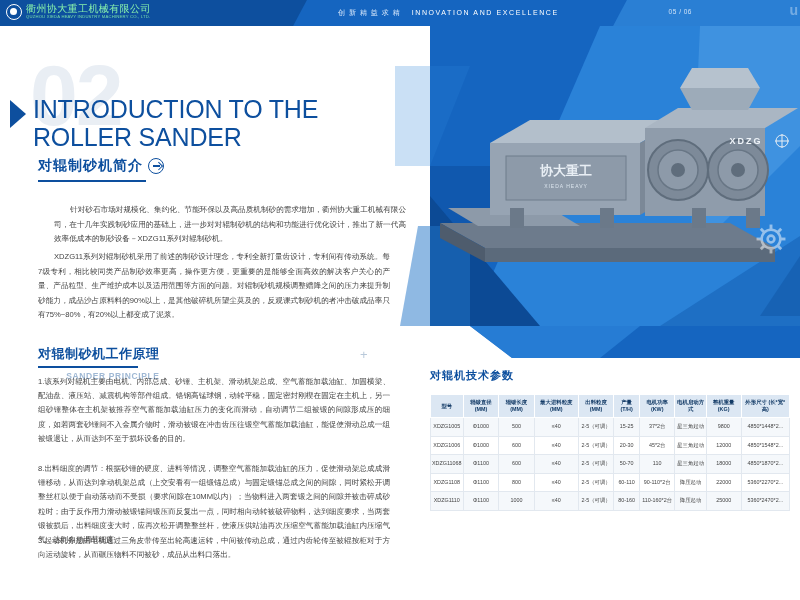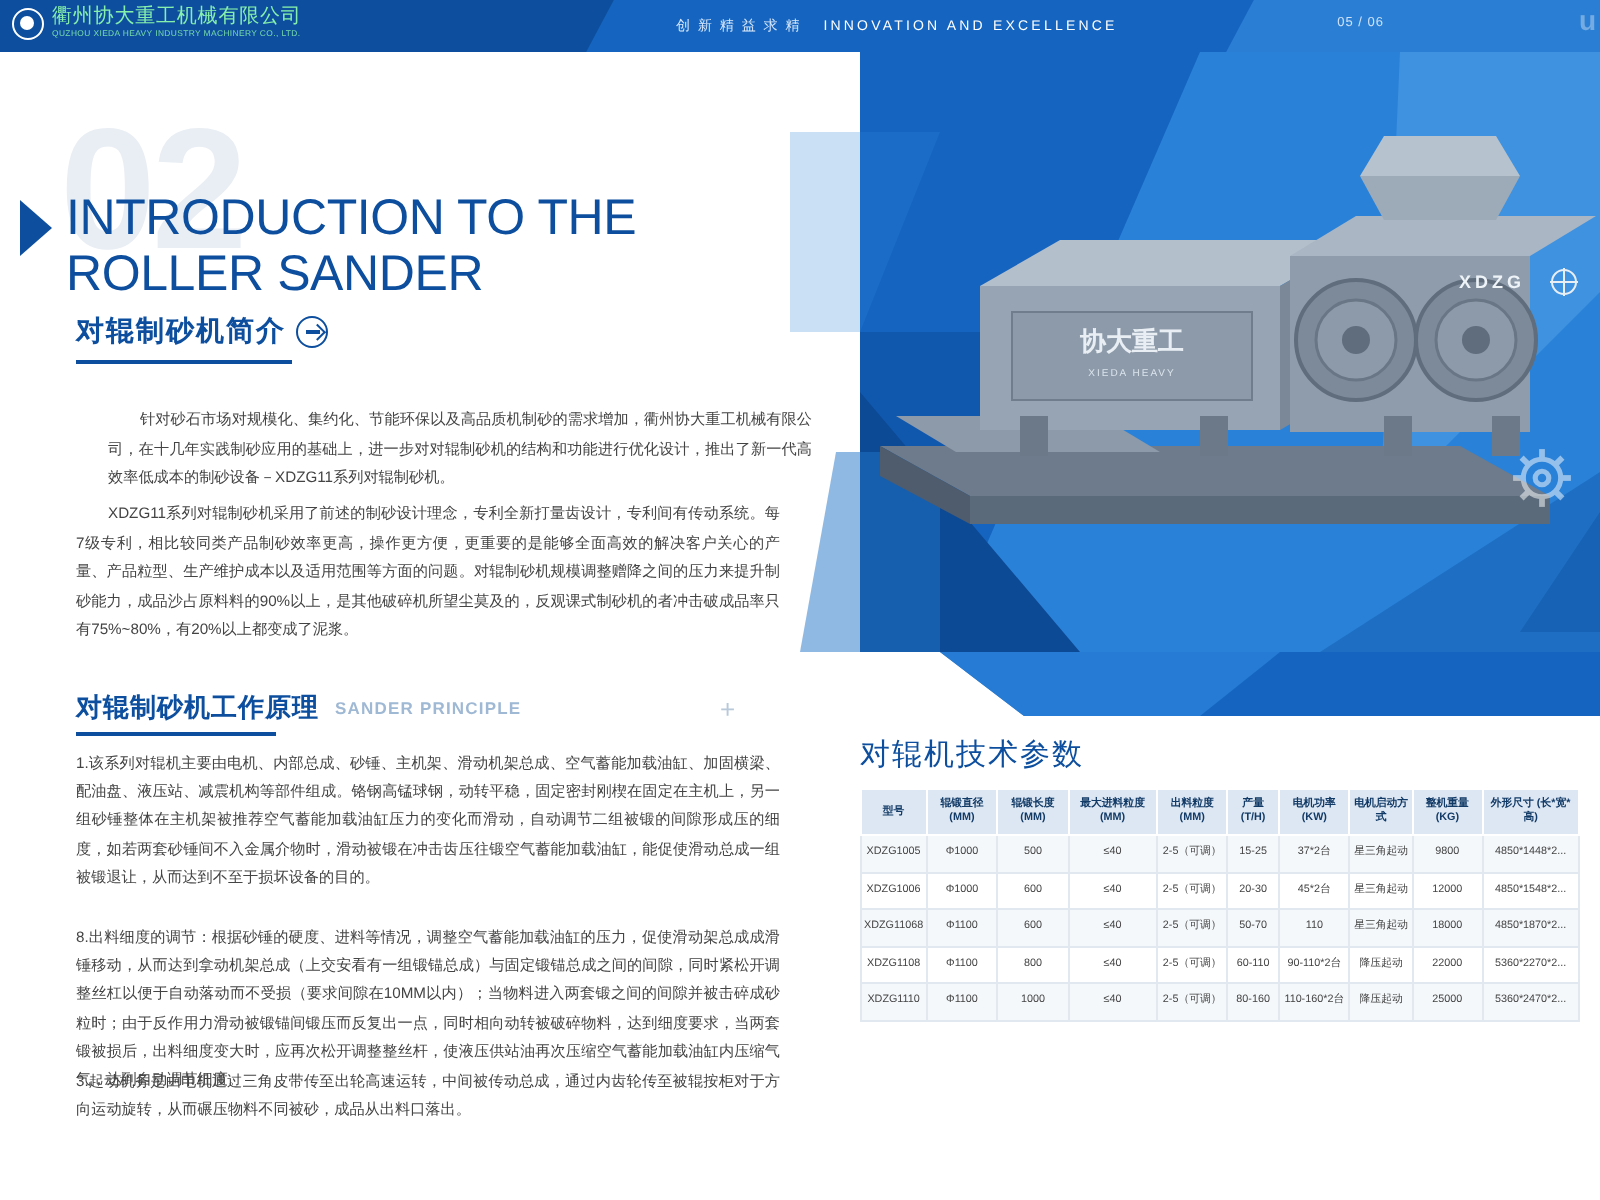--- a/index.html
+++ b/index.html
@@ -119,21 +119,21 @@
     font-size: 7.6px; line-height: 14.5px;
     color: #444; text-align: justify;
     text-indent: 16px;
   }
   #p1 { left: 38px; top: 203px; margin-left: 16px; }
   #p2 { left: 38px; top: 250px; }
 
   
   .wp-head {
     position: absolute; left: 38px; top: 345px;
-    display: flex; align-items: center; gap: 8px;
+    display: flex; align-items: flex-end; gap: 8px; flex-direction: column;
   }
   .wp-cn { font-size: 13px; font-weight: bold; color: #0d4f9e; letter-spacing: .5px; }
   .wp-en { font-size: 8.5px; font-weight: bold; color: #9fb8d4; letter-spacing: .6px; }
   .wp-plus {
     position: absolute; left: 360px; top: 348px;
     color: #b9c9da; font-size: 13px; line-height: 13px;
   }
   .wp-underline {
     position: absolute; left: 38px; top: 366px;
     width: 100px; height: 2px; background: #0d4f9e;
@@ -151,21 +151,21 @@
 
   
   .photo {
     position: absolute; left: 430px; top: 48px;
     width: 368px; height: 230px;
   }
 
   
   .tbl-title {
     position: absolute; left: 430px; top: 368px;
-    font-size: 15px; font-weight: normal; color: #0d4f9e; letter-spacing: 1px;
+    font-size: 11px; font-weight: bold; color: #0d4f9e; letter-spacing: 1px;
   }
   table.params {
     position: absolute; left: 430px; top: 394px;
     width: 360px;
     border-collapse: collapse;
     font-size: 5.4px;
     color: #333;
     background: #ffffff;
   }
   table.params th {

